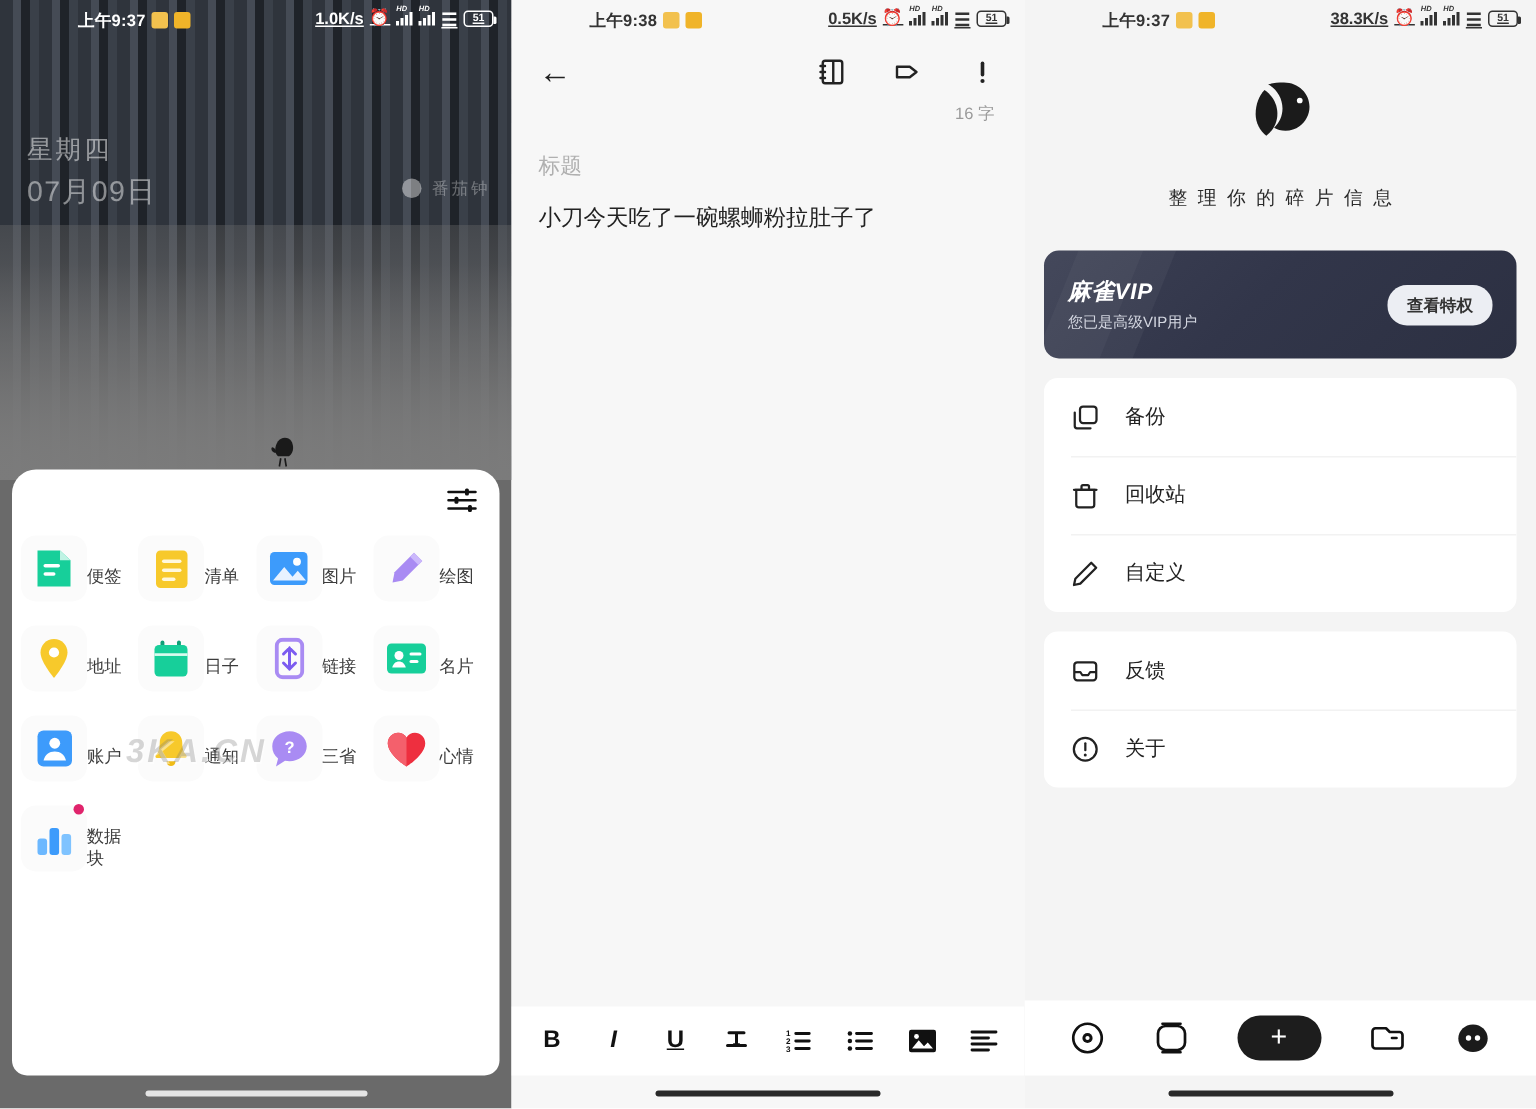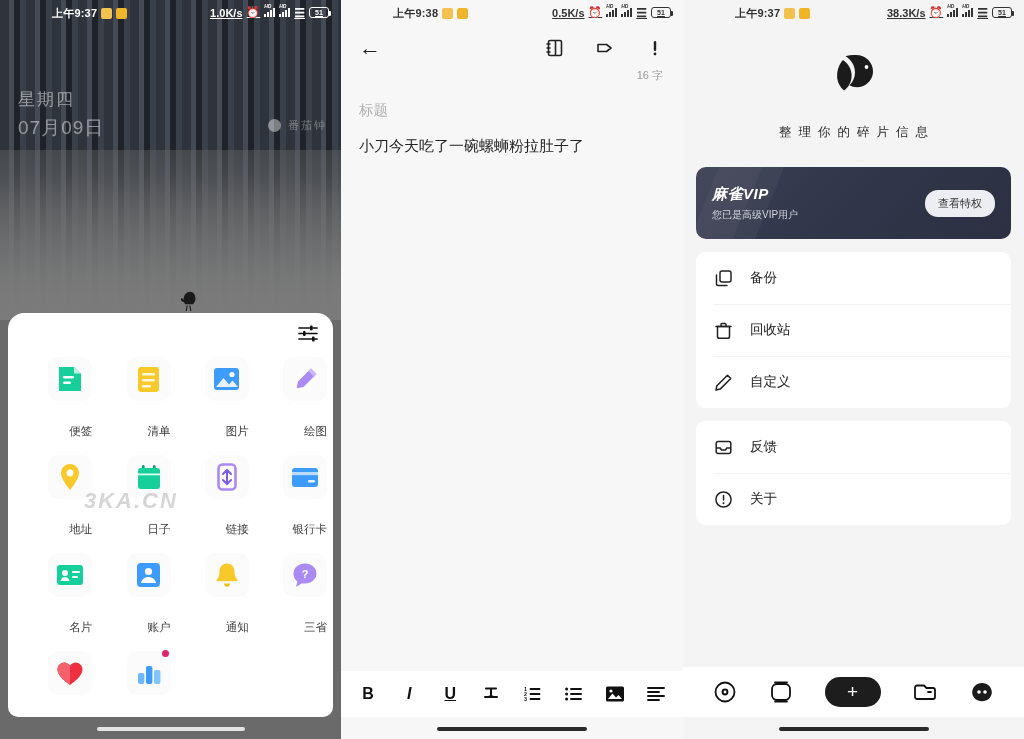--- a/index.html
+++ b/index.html
@@ -69,21 +69,21 @@
   .peek-bird { position:absolute; left:178px; top:288px; width:22px; height:24px; z-index:2; }
 
   .sheet {
     position:absolute; left:8px; right:8px; top:313px; bottom:22px;
     background:#fff; border-radius:16px 16px 10px 10px; overflow:hidden;
   }
   .sheet-top { height:40px; position:relative; }
   .sliders-icon { position:absolute; right:15px; top:12px; width:20px; height:17px; }
 
   .grid { display:grid; grid-template-columns:repeat(4,1fr); padding:0 6px; }
-  .cell { display:flex; flex-direction:column; align-items:flex-end; padding:4px 0 12px; position:relative;gap:12px; }
+  .cell { display:flex; flex-direction:row; align-items:center; padding:4px 0 12px; position:relative; }
   .cell .tile { width:44px; height:44px; border-radius:10px; background:#fbfbfb;
     display:flex; align-items:center; justify-content:center; position:relative; }
   .cell .lbl { margin-top:11px; font-size:11.5px; color:#3c3c3c; }
   .badge-dot { position:absolute; top:-1px; right:2px; width:7px; height:7px;
     border-radius:50%; background:#e0246c; }
 
   .watermark {
     position:absolute; left:84px; top:488px; font-size:22px; font-weight:bold;
     font-style:italic; color:rgba(120,120,120,.30); letter-spacing:2px;
     text-shadow:1px 1px 0 rgba(255,255,255,.45); pointer-events:none; z-index:3;
@@ -127,21 +127,21 @@
     display:flex; align-items:center; padding:0 16px; color:#fff;
   }
   .vip-card:before{content:"";position:absolute;left:-22px;top:-34px;width:90px;height:150px;
     background:rgba(255,255,255,.045);transform:rotate(22deg);}
   .vip-card:after{content:"";position:absolute;left:8px;top:-34px;width:40px;height:150px;
     background:rgba(255,255,255,.035);transform:rotate(22deg);}
   .vip-title { font-size:15px; font-weight:bold; font-style:italic; letter-spacing:.5px; }
   .vip-sub { font-size:10px; color:#d3d6e0; margin-top:4px; }
   .vip-btn {
     margin-left:auto; background:#eceef3; color:#333; font-size:11px;
-    padding:6px 13px; border-radius:13px; position:relative; z-index:2;
+    padding:6px 13px; border-radius:13px; position:relative; z-index:2;font-weight:bold;
   }
 
   .menu-group { background:#fff; border-radius:9px; margin:13px 13px 0; overflow:hidden; }
   .menu-item { height:52px; display:flex; align-items:center; padding:0 18px; position:relative; }
   .menu-item + .menu-item:before {
     content:""; position:absolute; left:18px; right:0; top:0; height:1px; background:#f2f2f2;
   }
   .menu-item .mi-ic { width:19px; height:19px; color:#333; display:flex;
     align-items:center; justify-content:center; }
   .menu-item .mi-lbl { margin-left:17px; font-size:13.5px; color:#222; }
@@ -289,30 +289,20 @@
         <div class="lbl">日子</div>
       </div>
       <div class="cell">
         <div class="tile">
           <svg width="20" height="28" viewBox="0 0 20 28">
               <rect x="1.5" y="1.5" width="17" height="25" rx="4" fill="none" stroke="#a98bf3" stroke-width="2.6"></rect>
               <path d="M10 7v14M6 11l4-4 4 4M6 17l4 4 4-4" stroke="#7c5cf0" stroke-width="2" fill="none" stroke-linecap="round"></path>
             </svg>
         </div>
         <div class="lbl">链接</div>
-      </div>
-      <div class="cell">
-        <div class="tile">
-          <svg width="28" height="21" viewBox="0 0 28 21">
-              <rect x="1" y="1" width="26" height="19" rx="3" fill="#3d9bfb"></rect>
-              <rect x="1" y="5" width="26" height="3.2" fill="#bcdcff"></rect>
-              <rect x="17" y="13" width="7" height="2.6" rx="1.3" fill="#eaf4ff"></rect>
-            </svg>
-        </div>
-        <div class="lbl">银行卡</div>
       </div>
 
       <div class="cell">
         <div class="tile">
           <svg width="28" height="22" viewBox="0 0 28 22">
               <rect x="1" y="1" width="26" height="20" rx="3" fill="#17cf9a"></rect>
               <circle cx="9" cy="9" r="3" fill="#fff"></circle>
               <path d="M4.5 17c.6-2.6 2.4-4 4.5-4s3.9 1.4 4.5 4z" fill="#fff"></path>
               <rect x="16" y="7" width="8" height="2" rx="1" fill="#fff"></rect>
               <rect x="16" y="12" width="6" height="2" rx="1" fill="#fff"></rect>

